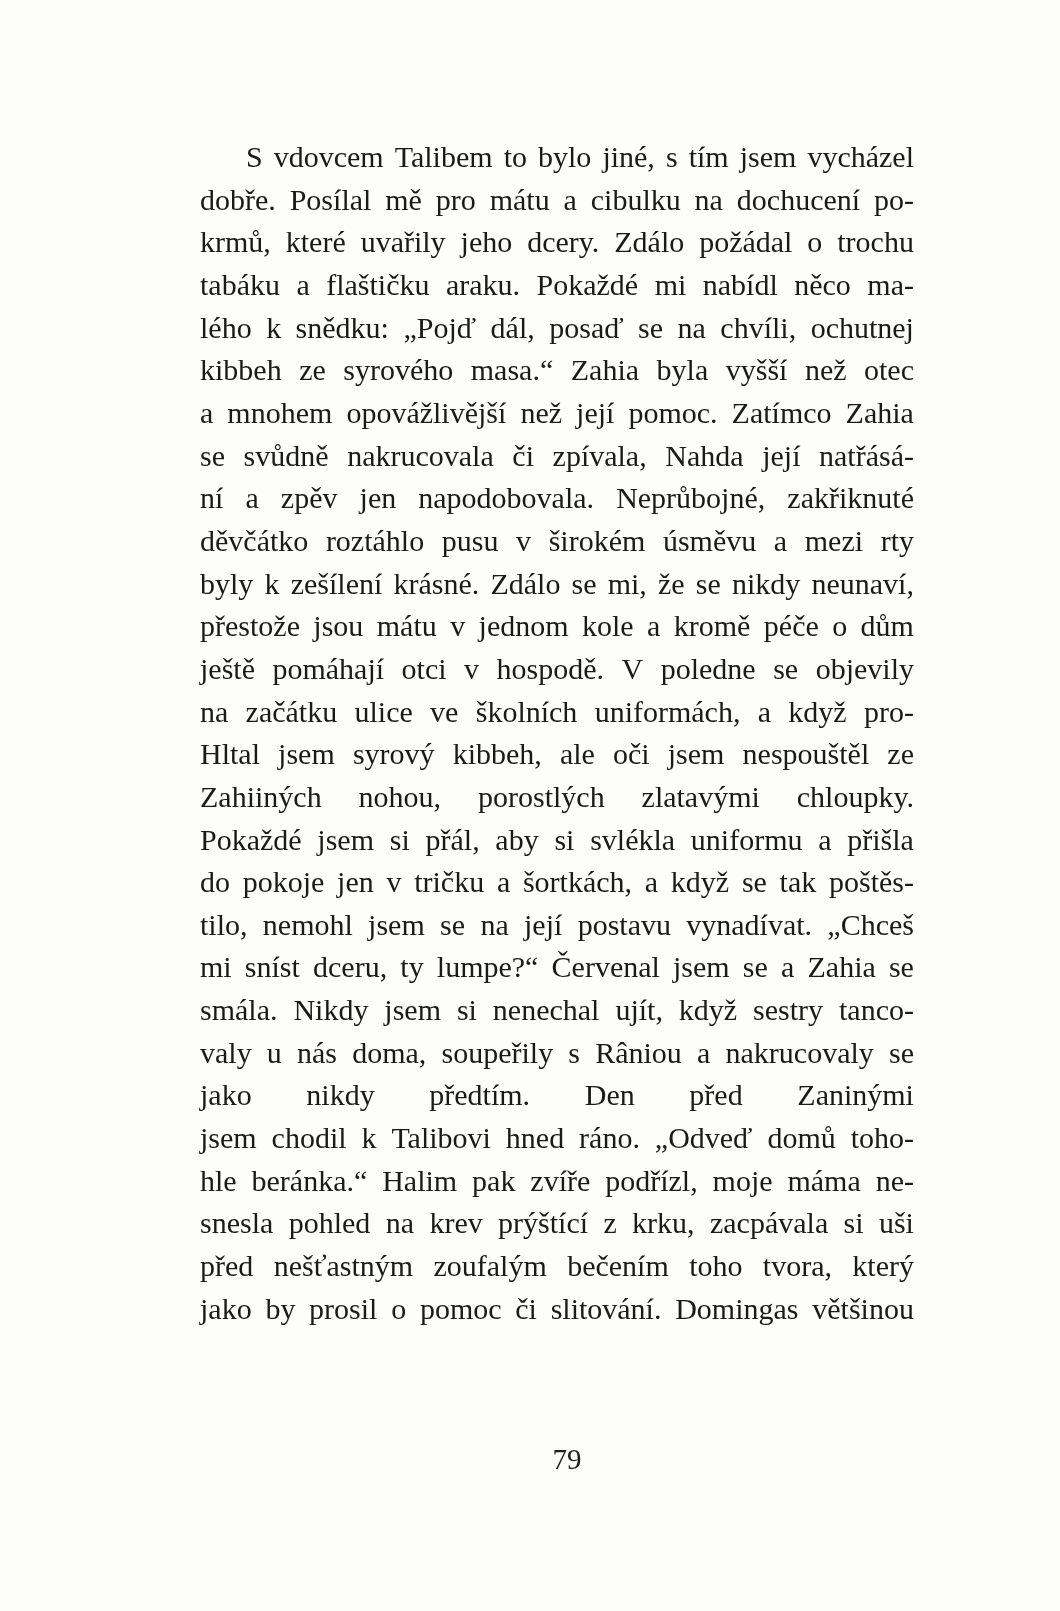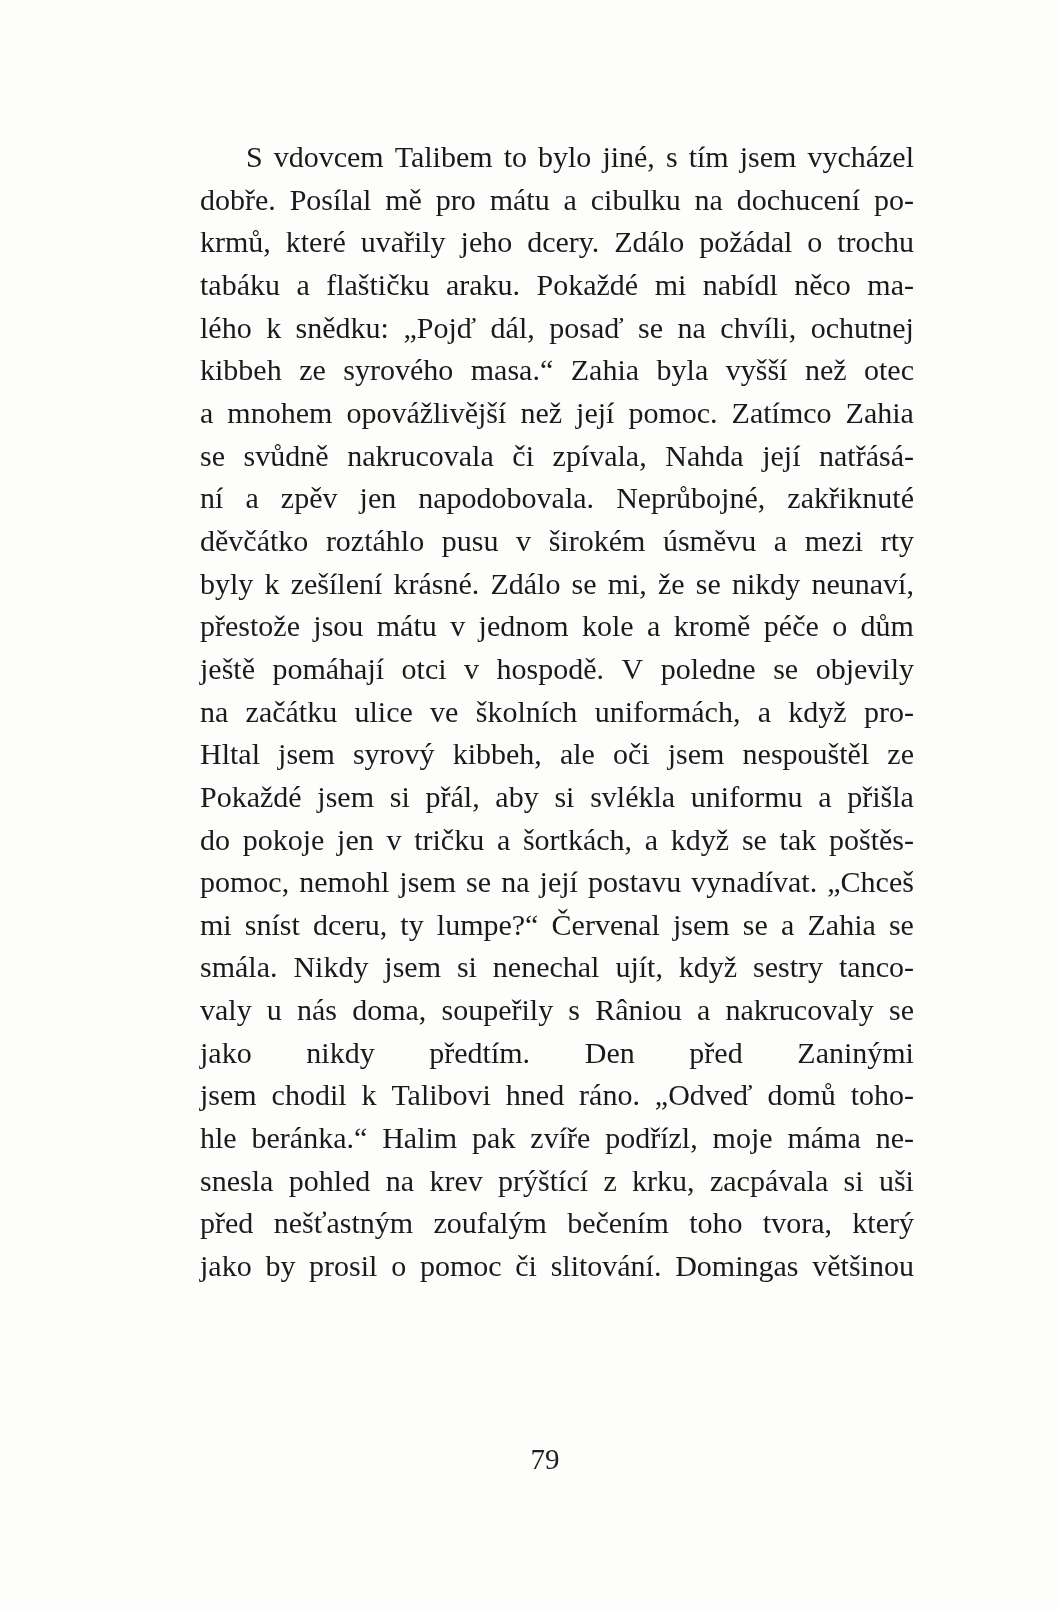--- a/index.html
+++ b/index.html
@@ -34,21 +34,21 @@
     white-space: nowrap;
   }
   .line.indent {
     padding-left: 46px;
   }
   .word {
     display: inline-block;
   }
   .page-number {
     position: absolute;
-    left: 188px;
+    left: 210px;
     top: 1442px;
     width: 714px;
     text-align: center;
     font-size: 29px;
     line-height: 34px;
     color: #1f1f1f;
   }
 </style>
 </head>
 <body>
@@ -217,20 +217,27 @@
         <span class="word">jsem</span>
         <span class="word">syrový</span>
         <span class="word">kibbeh,</span>
         <span class="word">ale</span>
         <span class="word">oči</span>
         <span class="word">jsem</span>
         <span class="word">nespouštěl</span>
         <span class="word">ze</span>
       </div>
       <div class="line">
+        <span class="word">Zahiiných</span>
+        <span class="word">nohou,</span>
+        <span class="word">porostlých</span>
+        <span class="word">zlatavými</span>
+        <span class="word">chloupky.</span>
+      </div>
+      <div class="line">
         <span class="word">Pokaždé</span>
         <span class="word">jsem</span>
         <span class="word">si</span>
         <span class="word">přál,</span>
         <span class="word">aby</span>
         <span class="word">si</span>
         <span class="word">svlékla</span>
         <span class="word">uniformu</span>
         <span class="word">a</span>
         <span class="word">přišla</span>
@@ -243,21 +250,21 @@
         <span class="word">tričku</span>
         <span class="word">a</span>
         <span class="word">šortkách,</span>
         <span class="word">a</span>
         <span class="word">když</span>
         <span class="word">se</span>
         <span class="word">tak</span>
         <span class="word">poštěs-</span>
       </div>
       <div class="line">
-        <span class="word">pomoc,</span>
+        <span class="word">tilo,</span>
         <span class="word">nemohl</span>
         <span class="word">jsem</span>
         <span class="word">se</span>
         <span class="word">na</span>
         <span class="word">její</span>
         <span class="word">postavu</span>
         <span class="word">vynadívat.</span>
         <span class="word">„Chceš</span>
       </div>
       <div class="line">

